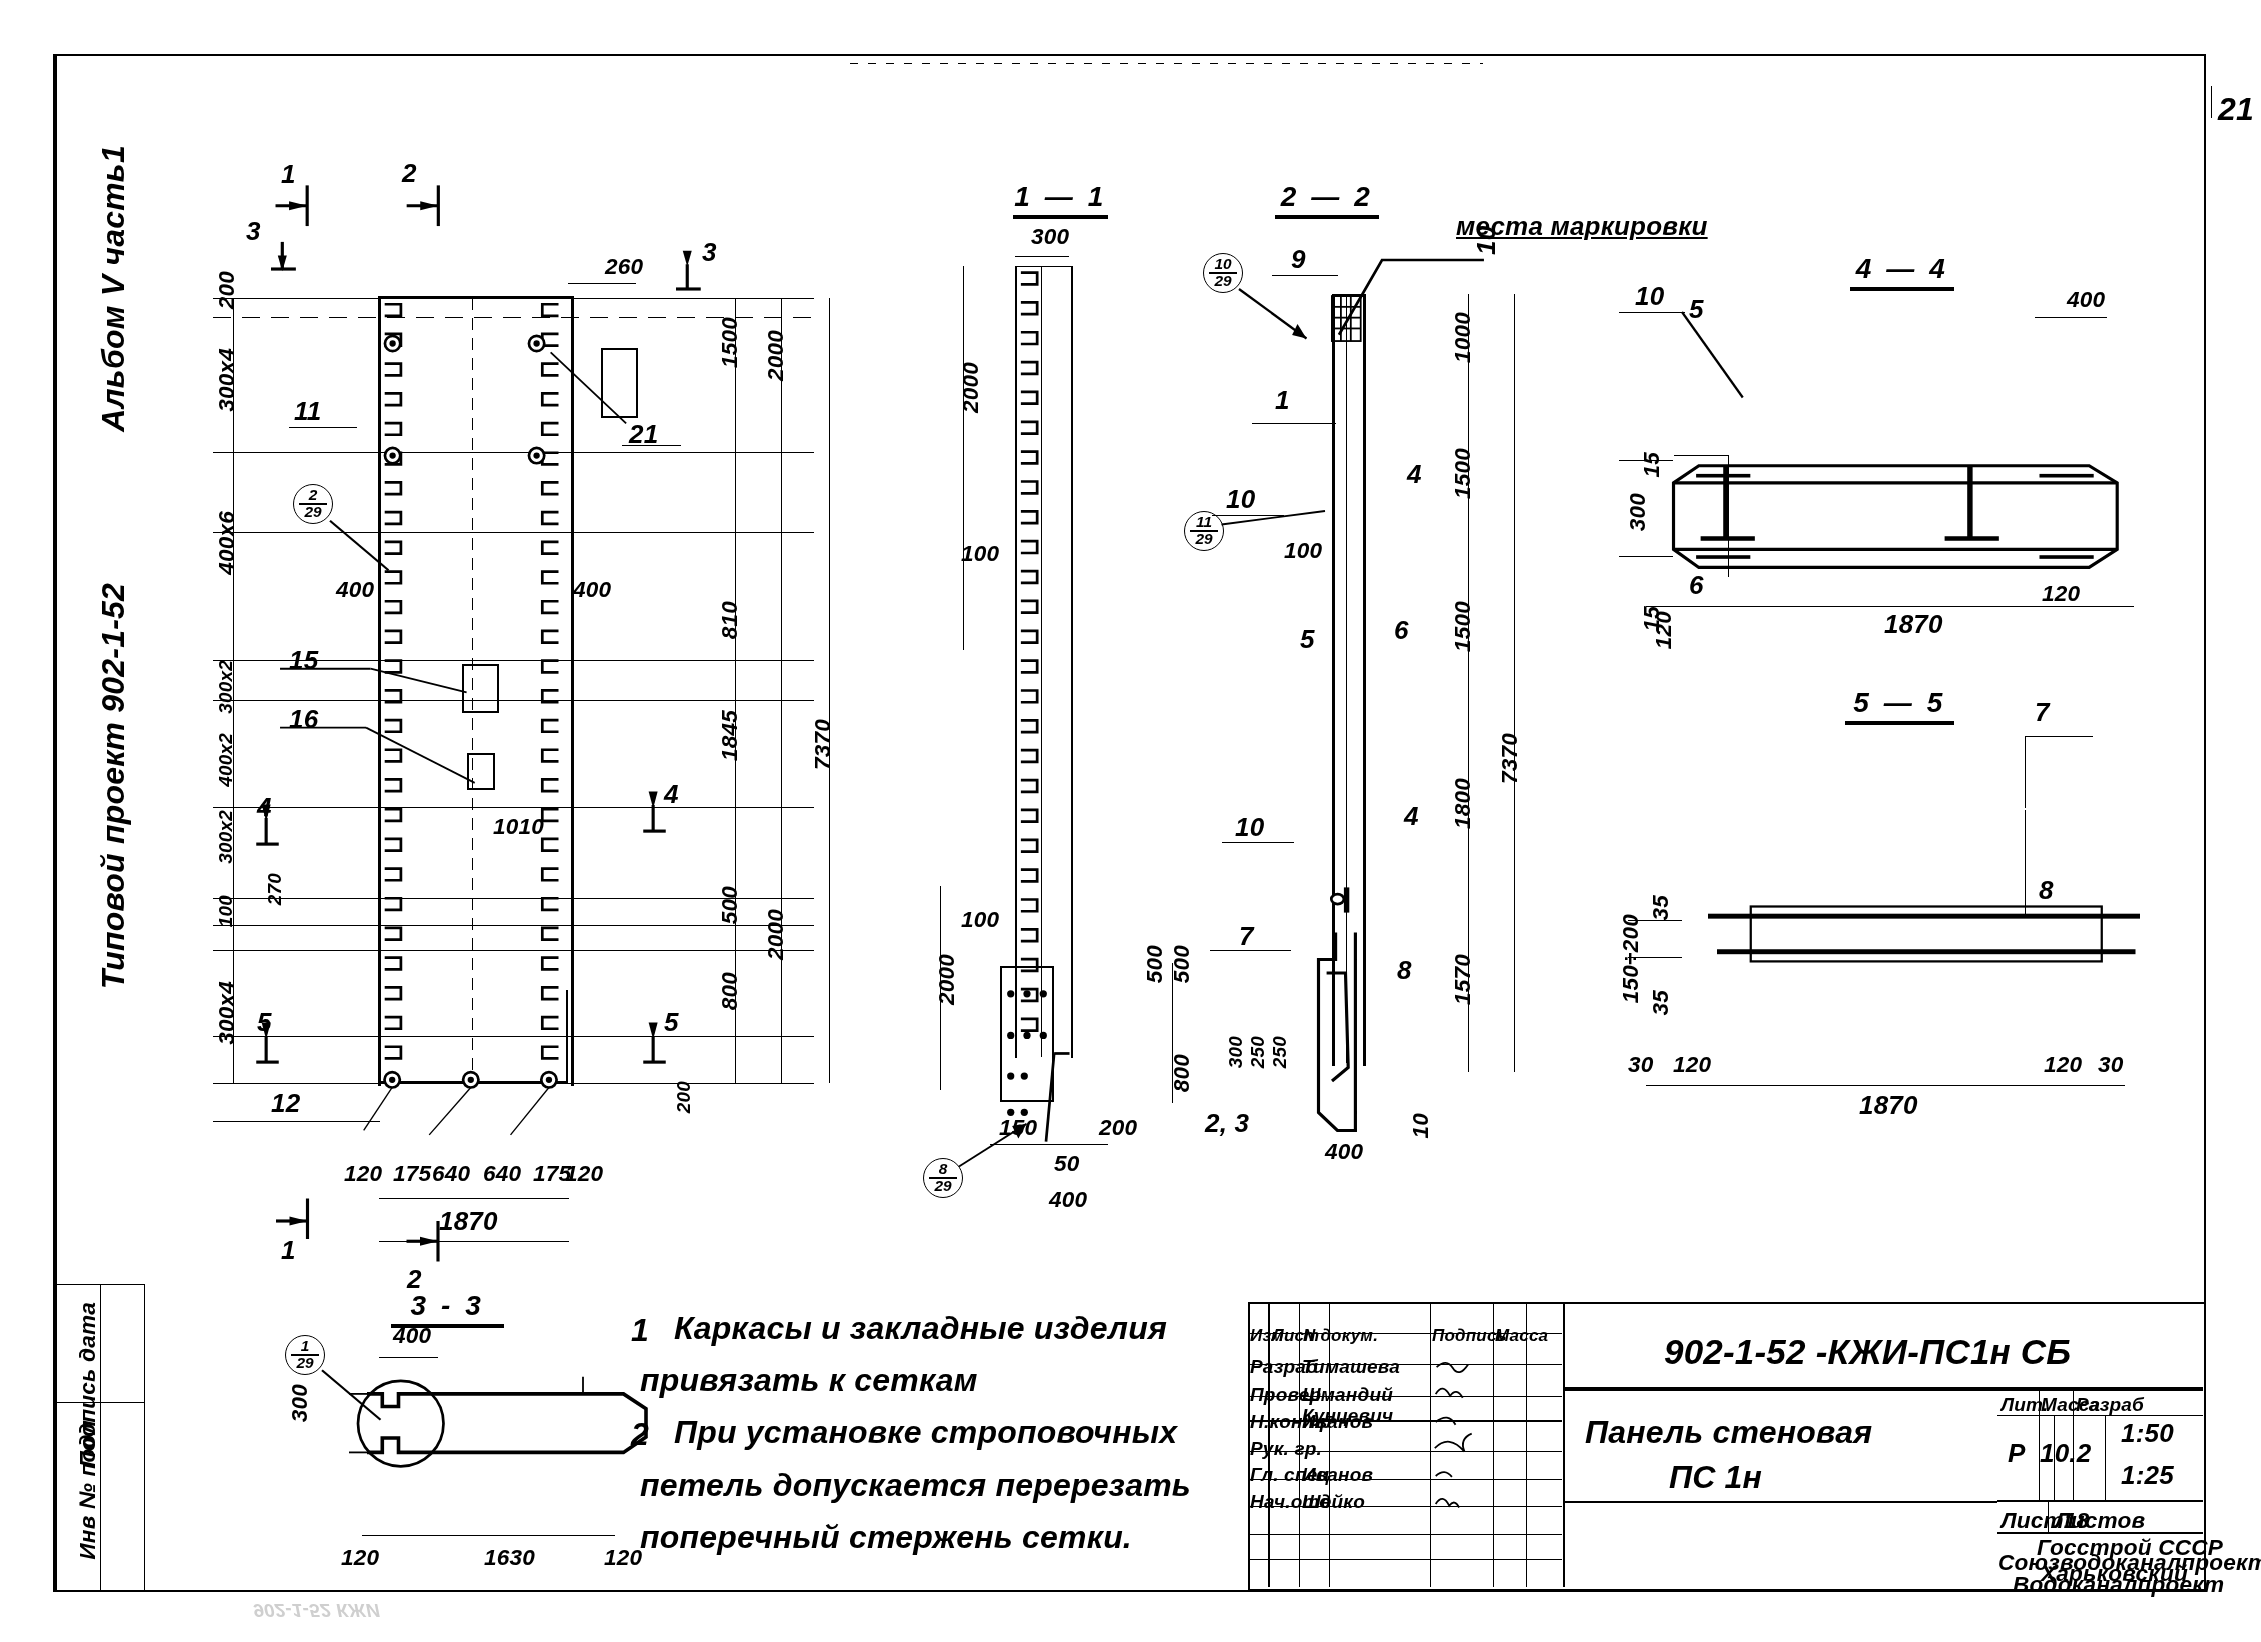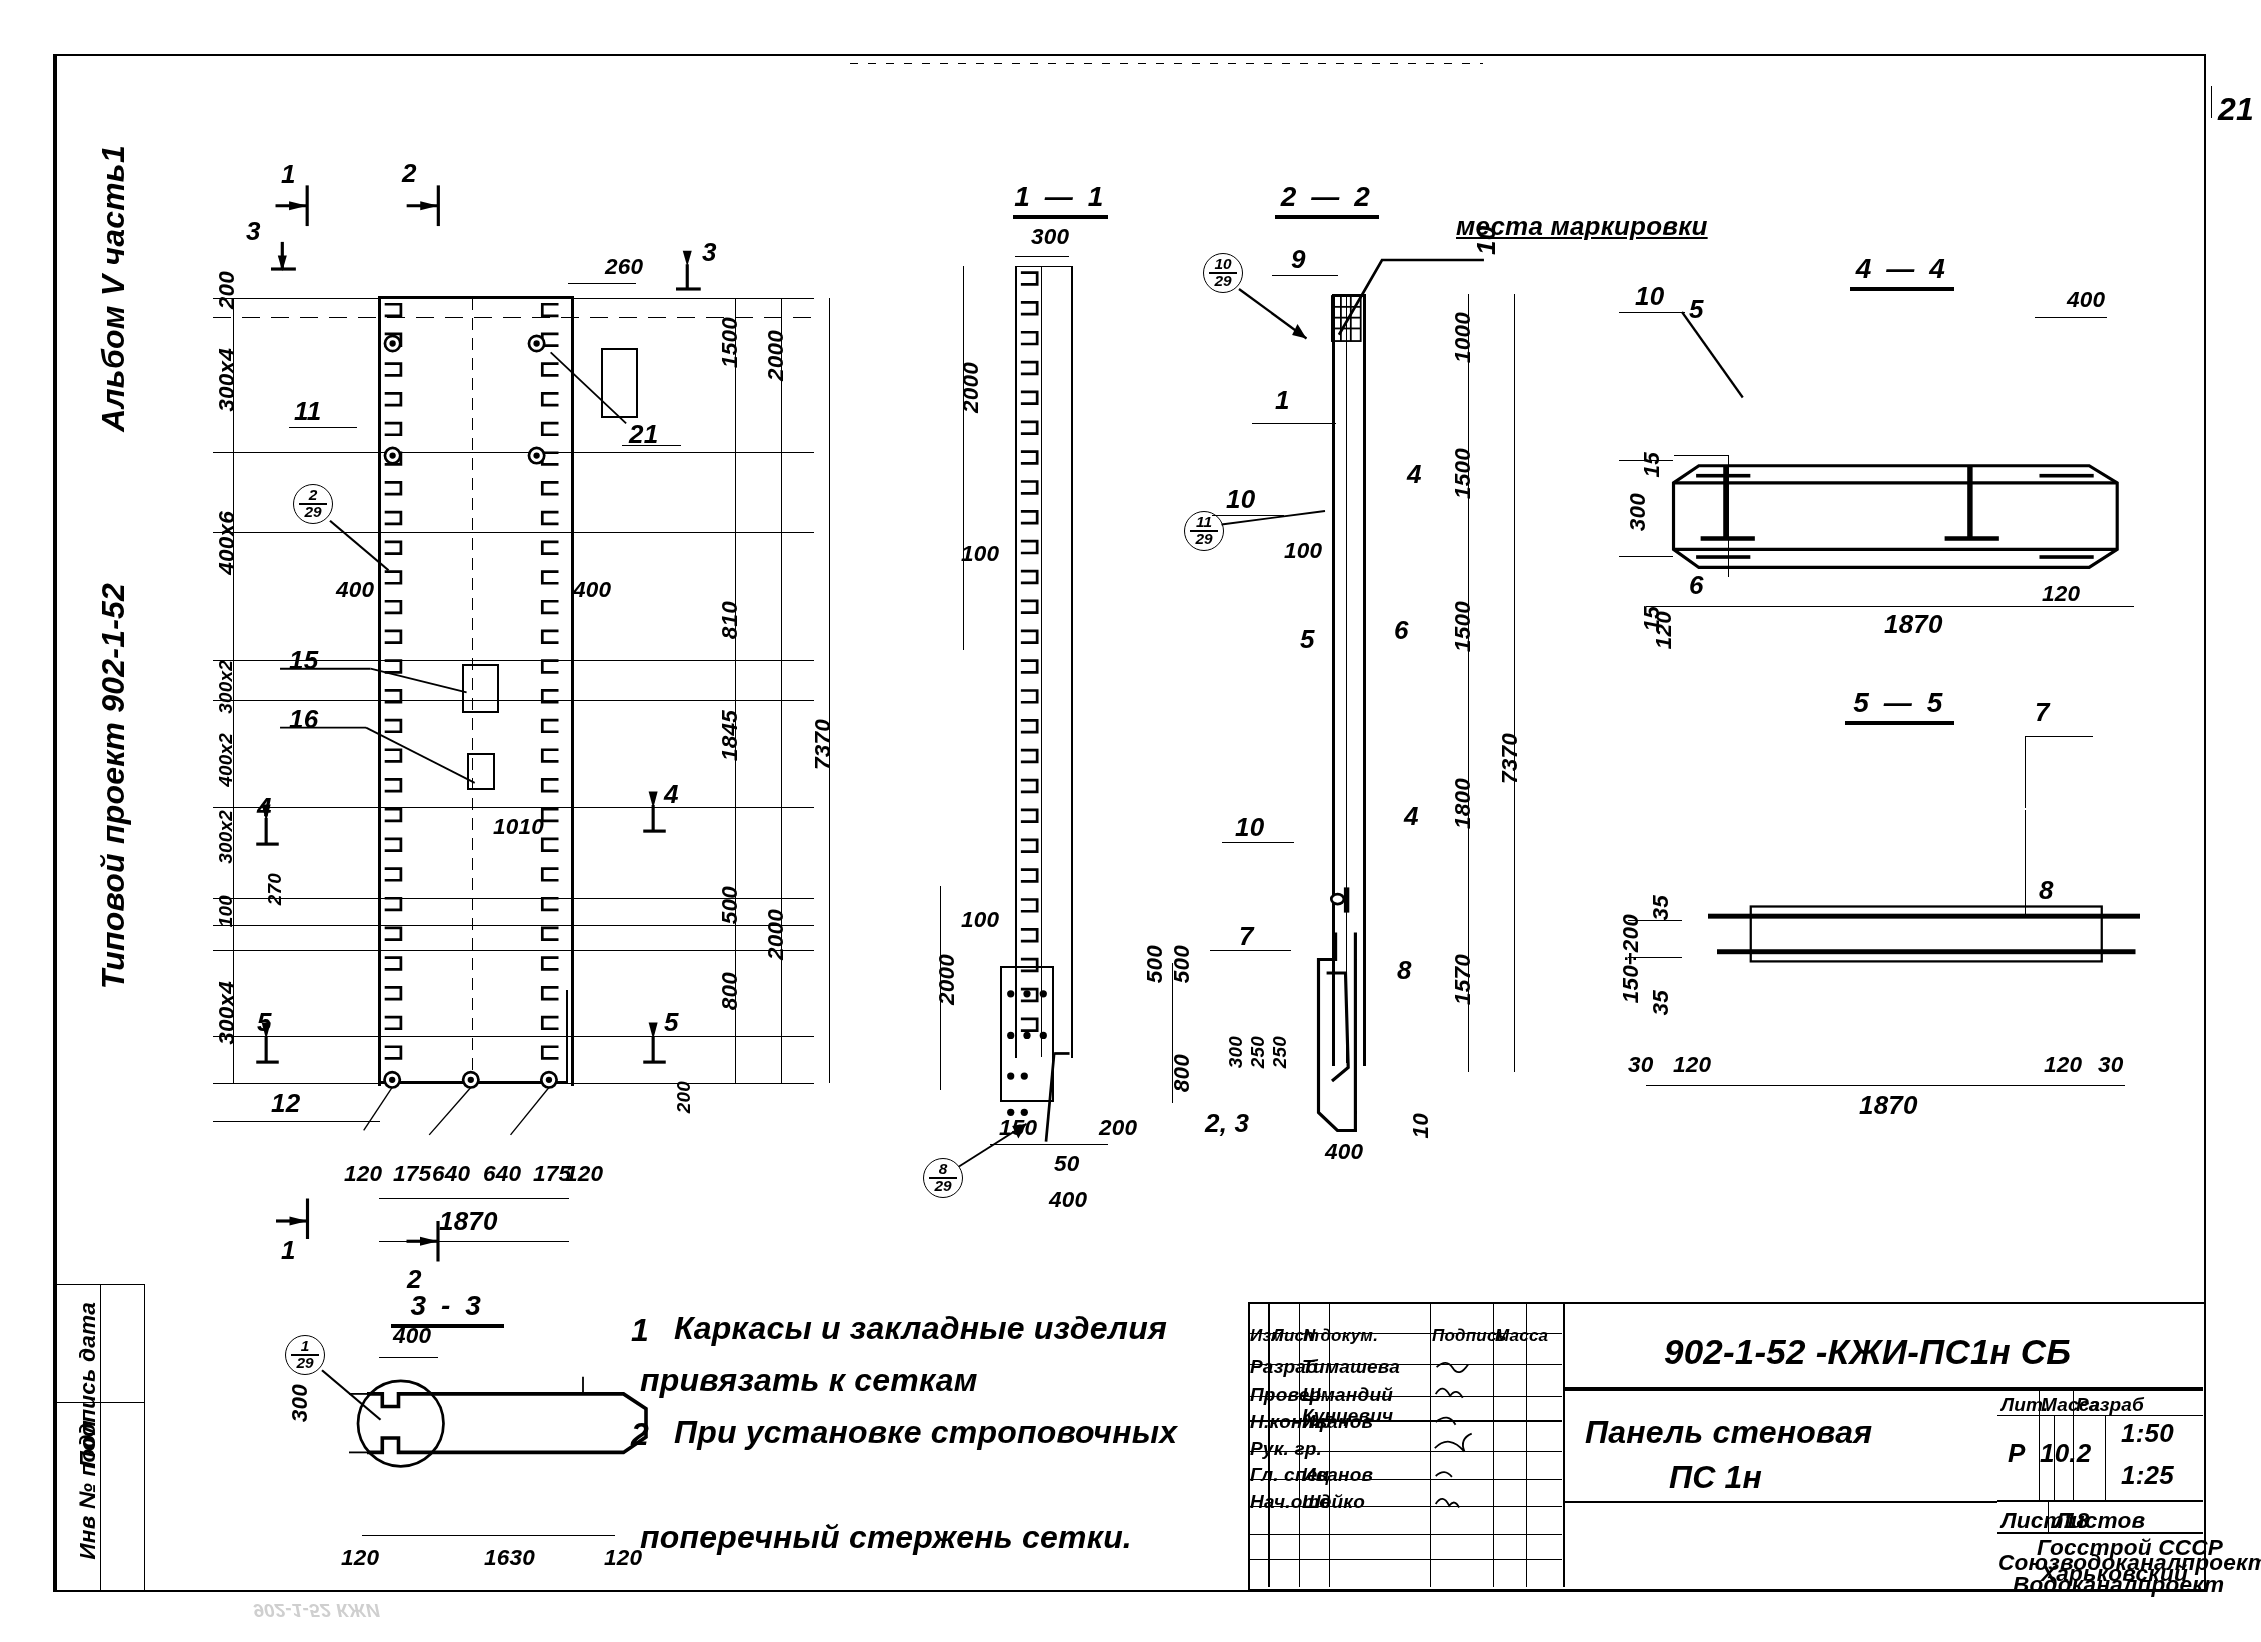--- a/index.html
+++ b/index.html
@@ -629,20 +629,21 @@
       <path d="M480 -16 L 480 22"></path>
     </g>
   </svg>
   <div class="ln h1" style="left:362px;top:1535px;width:253px;"></div>
 
   <div class="txt t34" style="left:631px;top:1314px;">1</div>
   <div class="txt t34" style="left:674px;top:1312px;">Каркасы и закладные изделия</div>
   <div class="txt t34" style="left:640px;top:1364px;">привязать  к сеткам</div>
   <div class="txt t34" style="left:631px;top:1418px;">2</div>
   <div class="txt t34" style="left:674px;top:1416px;">При установке строповочных</div>
+  <div class="txt t34" style="left:640px;top:1469px;">петель  допускается перерезать</div>
   <div class="txt t34" style="left:640px;top:1521px;">поперечный стержень сетки.</div>
 
   <div class="tb" style="left:1248px;top:1302px;width:954px;height:285px;"></div>
 
   <div class="abs" style="left:1248px;top:1302px;width:314px;height:285px;">
     <div class="ln v2" style="left:20.4px;top:0;height:285px;"></div>
     <div class="ln v2" style="left:51px;top:0;height:285px;"></div>
     <div class="ln v2" style="left:81px;top:0;height:285px;"></div>
     <div class="ln v2" style="left:182px;top:0;height:285px;"></div>
     <div class="ln v2" style="left:245px;top:0;height:285px;"></div>

